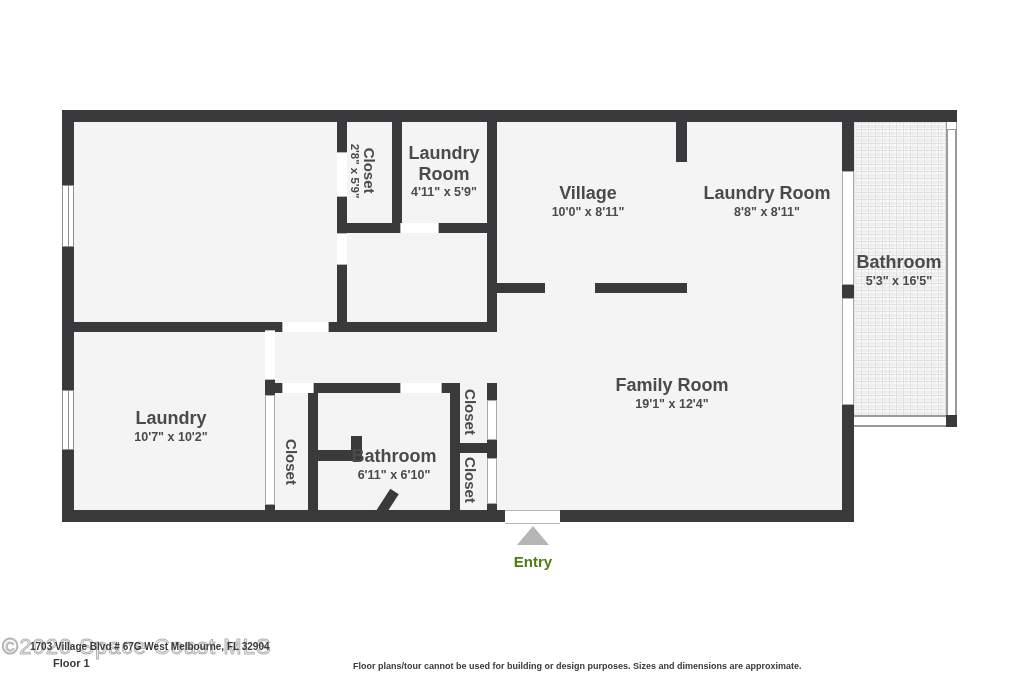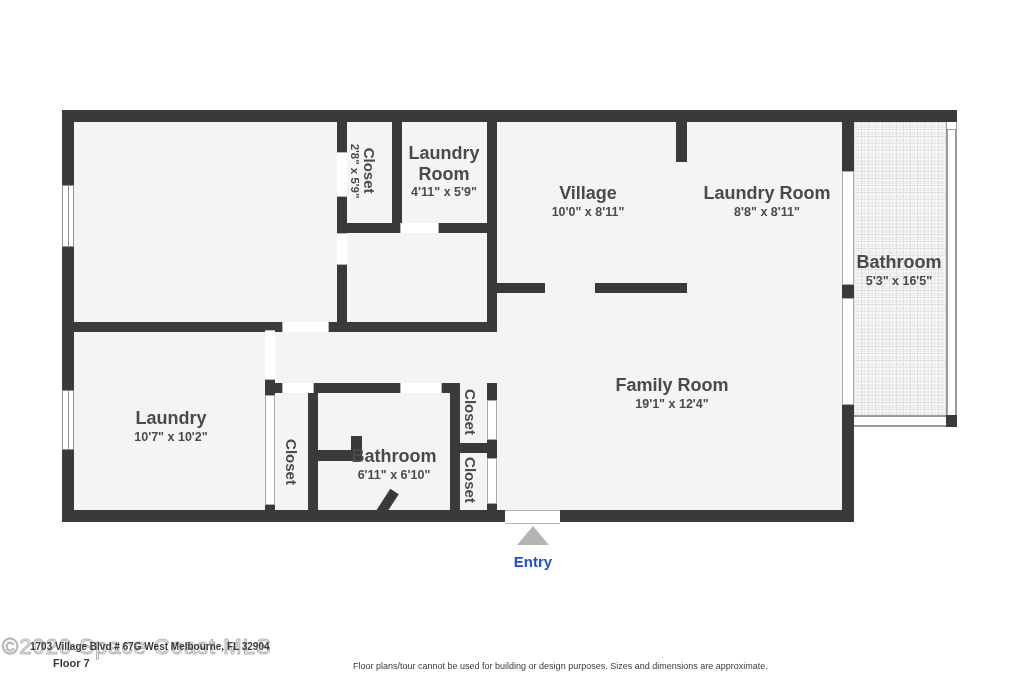--- a/index.html
+++ b/index.html
@@ -39,28 +39,28 @@
   .rail-v{position:absolute;background:#ffffff;border-left:2px solid #9a9a9a;border-right:2px solid #9a9a9a;box-sizing:border-box;}
   .rail-h{position:absolute;background:#ffffff;border-top:2px solid #9a9a9a;border-bottom:2px solid #9a9a9a;box-sizing:border-box;}
   .corner-box{position:absolute;background:#ffffff;border:1px solid #9a9a9a;box-sizing:border-box;}
   .diag{position:absolute;background:#3a393b;transform:rotate(33deg);transform-origin:bottom left;}
   #entry-triangle{
     position:absolute;left:517px;top:526px;width:0;height:0;
     border-left:16px solid transparent;border-right:16px solid transparent;
     border-bottom:19px solid #b5b5b5;
   }
   #entry-label{position:absolute;left:533px;top:561px;transform:translate(-50%,-50%);
-    font-weight:bold;font-size:15px;color:#1d4ed8;}
+    font-weight:bold;font-size:15px;color:#4d7c0f;}
   #watermark{
     position:absolute;left:2px;top:634px;font-size:22px;font-weight:normal;letter-spacing:1px;
     color:rgba(170,170,170,0.18);-webkit-text-stroke:1px #b4b4b4;white-space:nowrap;
   }
   #address{position:absolute;left:30px;top:641px;font-size:10px;font-weight:bold;color:#3a3a3a;white-space:nowrap;}
   #floor-label{position:absolute;left:53px;top:657px;font-size:11px;font-weight:bold;color:#3a3a3a;}
-  #disclaimer{position:absolute;left:353px;top:661px;font-size:9px;font-weight:normal;color:#3a3a3a;white-space:nowrap;}
+  #disclaimer{position:absolute;left:353px;top:661px;font-size:9px;font-weight:bold;color:#3a3a3a;white-space:nowrap;}
 </style>
 </head>
 <body>
 
 <div id="canvas">
 
   <div class="fill" style="left:62px;top:110px;width:792px;height:412px;"></div>
 
   <div class="balcony-pattern" style="left:854px;top:122px;width:92px;height:295px;"></div>
   <div class="rail-v" style="left:946px;top:122px;width:11px;height:295px;"></div>
@@ -165,16 +165,16 @@
 
   <div class="vlabel" style="left:470px;top:480px;">
     <div class="name">Closet</div>
   </div>
 
   <div id="entry-triangle"></div>
   <div id="entry-label">Entry</div>
 
   <div id="watermark">©2020 Space Coast MLS</div>
   <div id="address">1703 Village Blvd # 67G West Melbourne, FL 32904</div>
-  <div id="floor-label">Floor 7</div>
+  <div id="floor-label">Floor 1</div>
   <div id="disclaimer">Floor plans/tour cannot be used for building or design purposes. Sizes and dimensions are approximate.</div>
 
 </div>
 
 </body></html>

